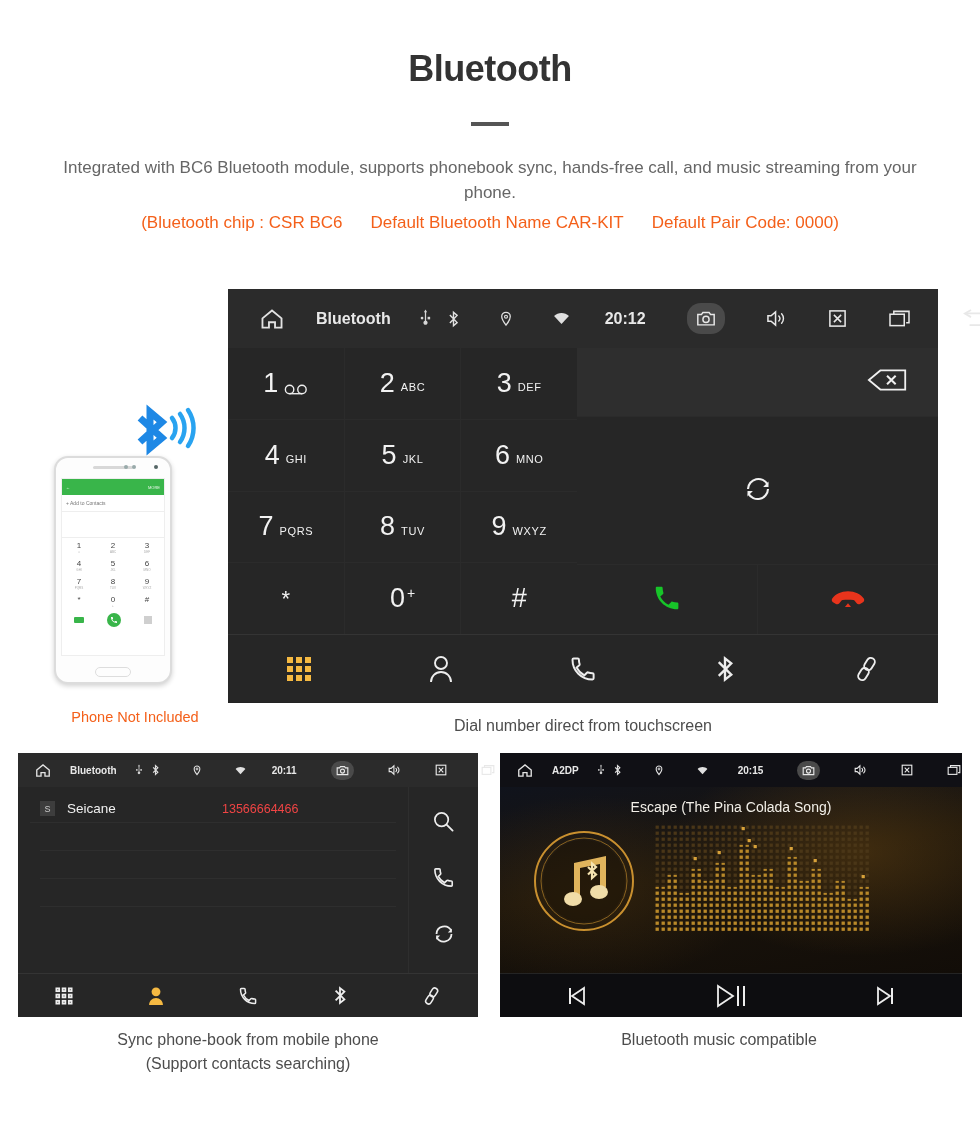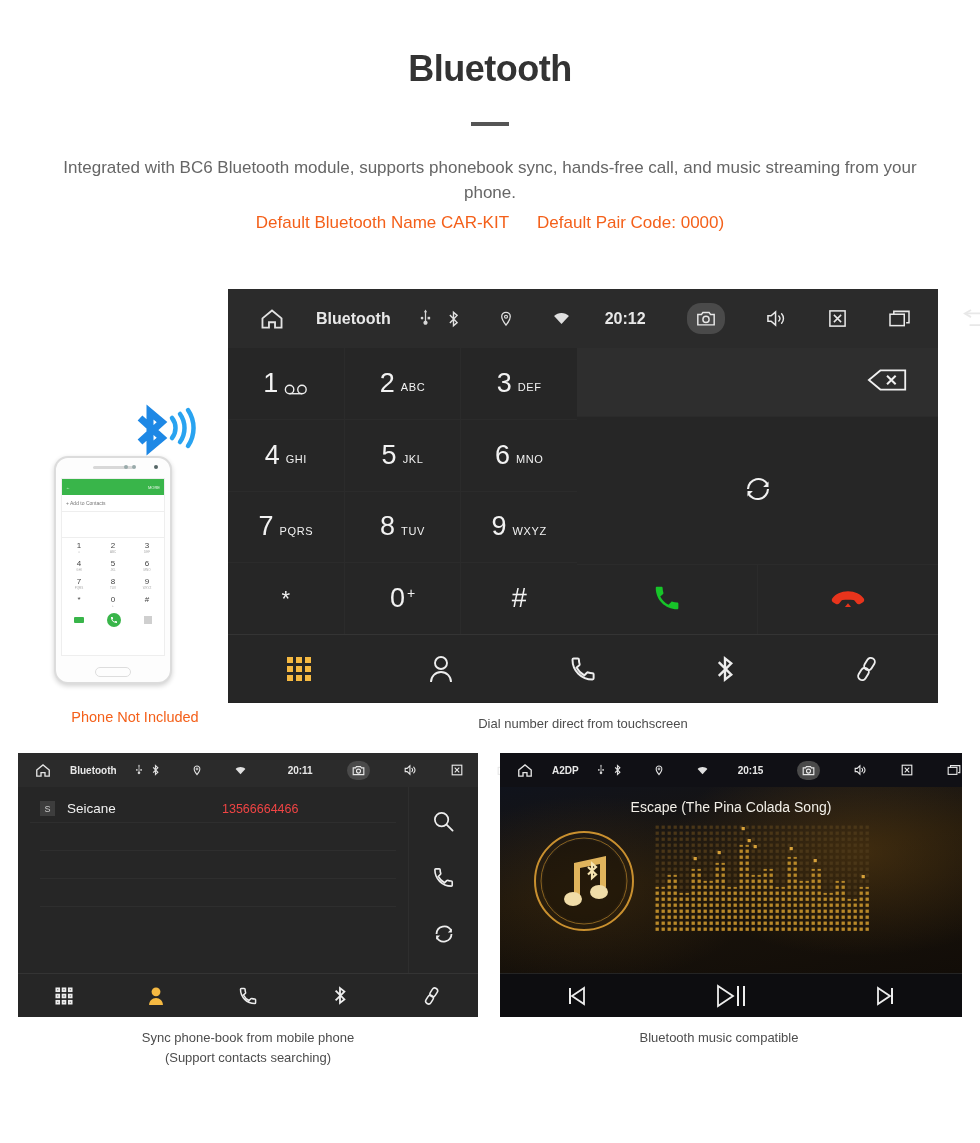--- a/index.html
+++ b/index.html
@@ -136,30 +136,30 @@
   .pm-blank { height: 26px; border-bottom: 1px solid #eee; }
   .pm-keys { display: grid; grid-template-columns: repeat(3,1fr); }
   .pm-key { text-align: center; font-size: 8px; color: #444; padding: 3px 0 2px; }
   .pm-key i { display: block; font-size: 3px; color: #aaa; font-style: normal; }
   .pm-actions { display: flex; align-items: center; justify-content: space-around; padding: 3px 0 2px; }
   .pm-call { width: 14px; height: 14px; border-radius: 50%; background: #39b54a; display:flex;align-items:center;justify-content:center; }
   .phone-home { position: absolute; bottom: 5px; left: 50%; transform: translateX(-50%); width: 36px; height: 10px; border: 1px solid #ddd; border-radius: 6px; }
   .not-included { position: absolute; left: -14px; top: 305px; width: 210px; text-align: center; color: #f4601a; font-size: 14.5px; }
 
   
-  .caption { position: absolute; text-align: center; color: #4d4d4d; font-size: 13px; line-height: 1.5; }
+  .caption { position: absolute; text-align: center; color: #4d4d4d; font-size: 16px; line-height: 1.5; }
 
   
   #phonebook { left: 18px; top: 753px; width: 460px; height: 264px; background: #232323; }
   #phonebook .statusbar { height: 34px; padding: 0 8px; }
   #phonebook .sb-left .home { margin-left: 8px; }
   #phonebook .sb-title { font-size: 10px; margin-left: 18px; }
   #phonebook .usb { margin-left: 18px; }
   #phonebook .sb-right > * { margin-left: 9px; }
-  #phonebook .sb-time { font-size: 10px; margin-left: 17px; }
+  #phonebook .sb-time { font-size: 10px; margin-left: 1px; }
   .pb-body { display: flex; height: 186px; background: #262626; }
   .pb-list { flex: 1; padding: 8px 12px 0 12px; }
   .pb-search {
     height: 20px; border-radius: 10px; background: #323232;
     display: flex; align-items: center; padding: 0 12px;
     color: #707070; font-size: 12px; margin-bottom: 6px;
   }
   .pb-row { display: flex; align-items: center; height: 28px; border-bottom: 1px solid #2e2e2e; padding-left: 10px; }
   .pb-avatar { width: 15px; height: 15px; background: #3d3d3d; color: #ccc; font-size: 9px; display: flex; align-items: center; justify-content: center; margin-right: 12px; }
   .pb-name { color: #f0f0f0; font-size: 13.5px; flex: 0 0 155px; }
@@ -193,20 +193,21 @@
   }
   .mu-ctrl { flex: 1; display: flex; align-items: center; justify-content: center; }
 </style>
 </head>
 <body>
 
 <div class="page-title">Bluetooth</div>
 <div class="title-rule"></div>
 <div class="subtitle">Integrated with BC6 Bluetooth module, supports phonebook sync, hands-free call, and music streaming from your phone.</div>
 <div class="accent-line">
+  <span class="accent-seg">(Bluetooth chip : CSR BC6</span>
   <span class="accent-seg">Default Bluetooth Name CAR-KIT</span>
   <span class="accent-seg">Default Pair Code: 0000)</span>
 </div>
 
 <div id="phonemock">
   <svg class="bt-wave" width="96" height="62" viewBox="0 0 96 62">
     <path d="M18 14 L40 34 L28 44 L28 8 L40 18 L18 38" fill="none" stroke="#1e88e5" stroke-width="7" stroke-linejoin="miter"></path>
     <path d="M50 34 A16 16 0 0 0 50 14" fill="none" stroke="#29a3f0" stroke-width="4.5" stroke-linecap="round"></path>
     <path d="M58 38 A24 24 0 0 0 58 10" fill="none" stroke="#29a3f0" stroke-width="4.5" stroke-linecap="round"></path>
     <path d="M66 42 A32 32 0 0 0 66 6" fill="none" stroke="#29a3f0" stroke-width="4.5" stroke-linecap="round"></path>

